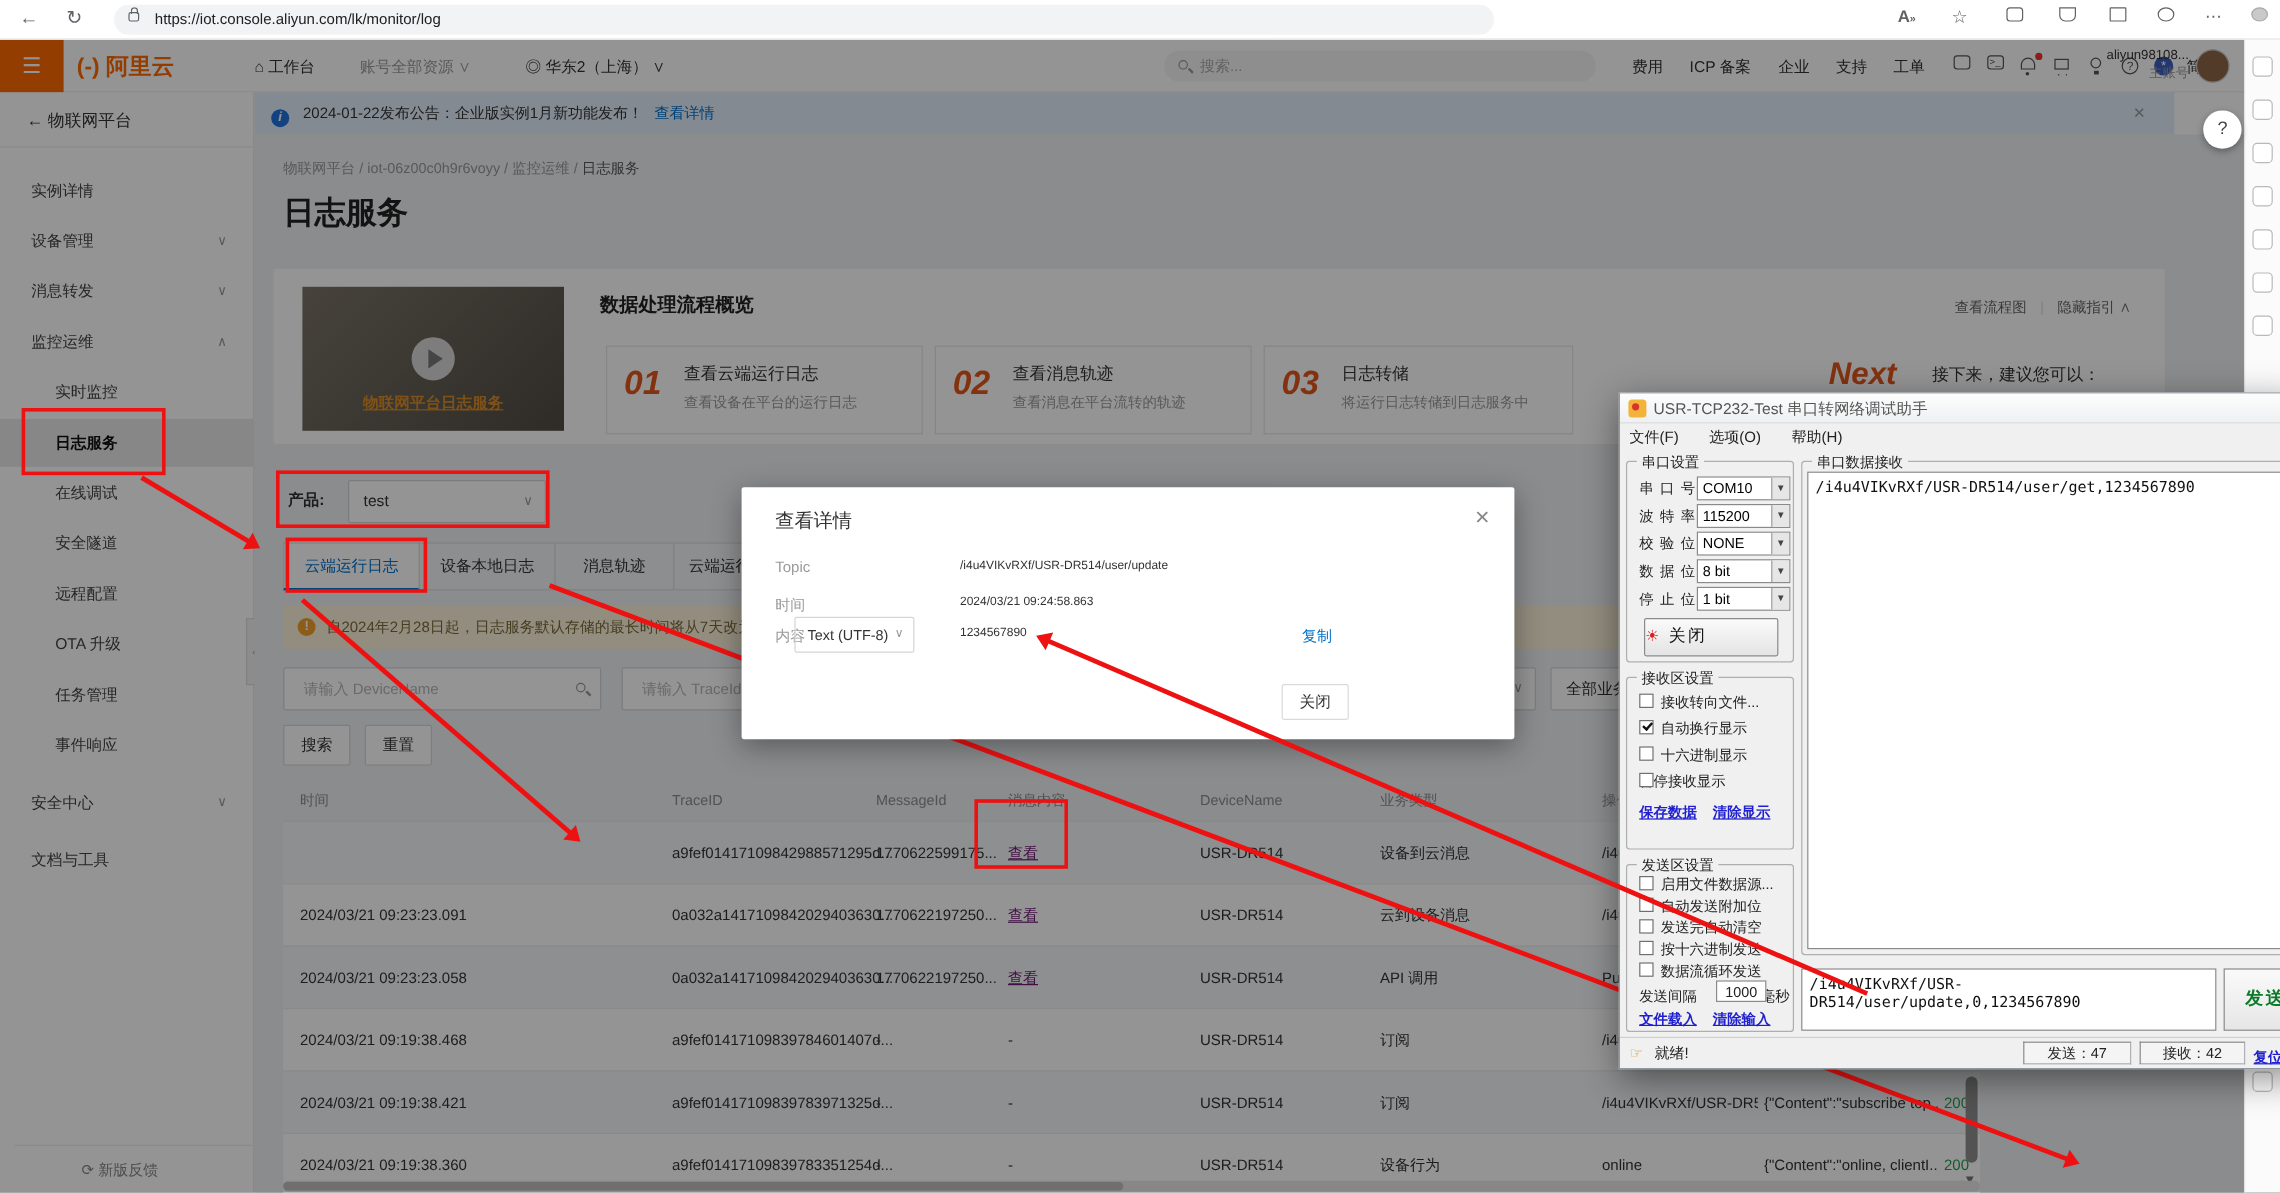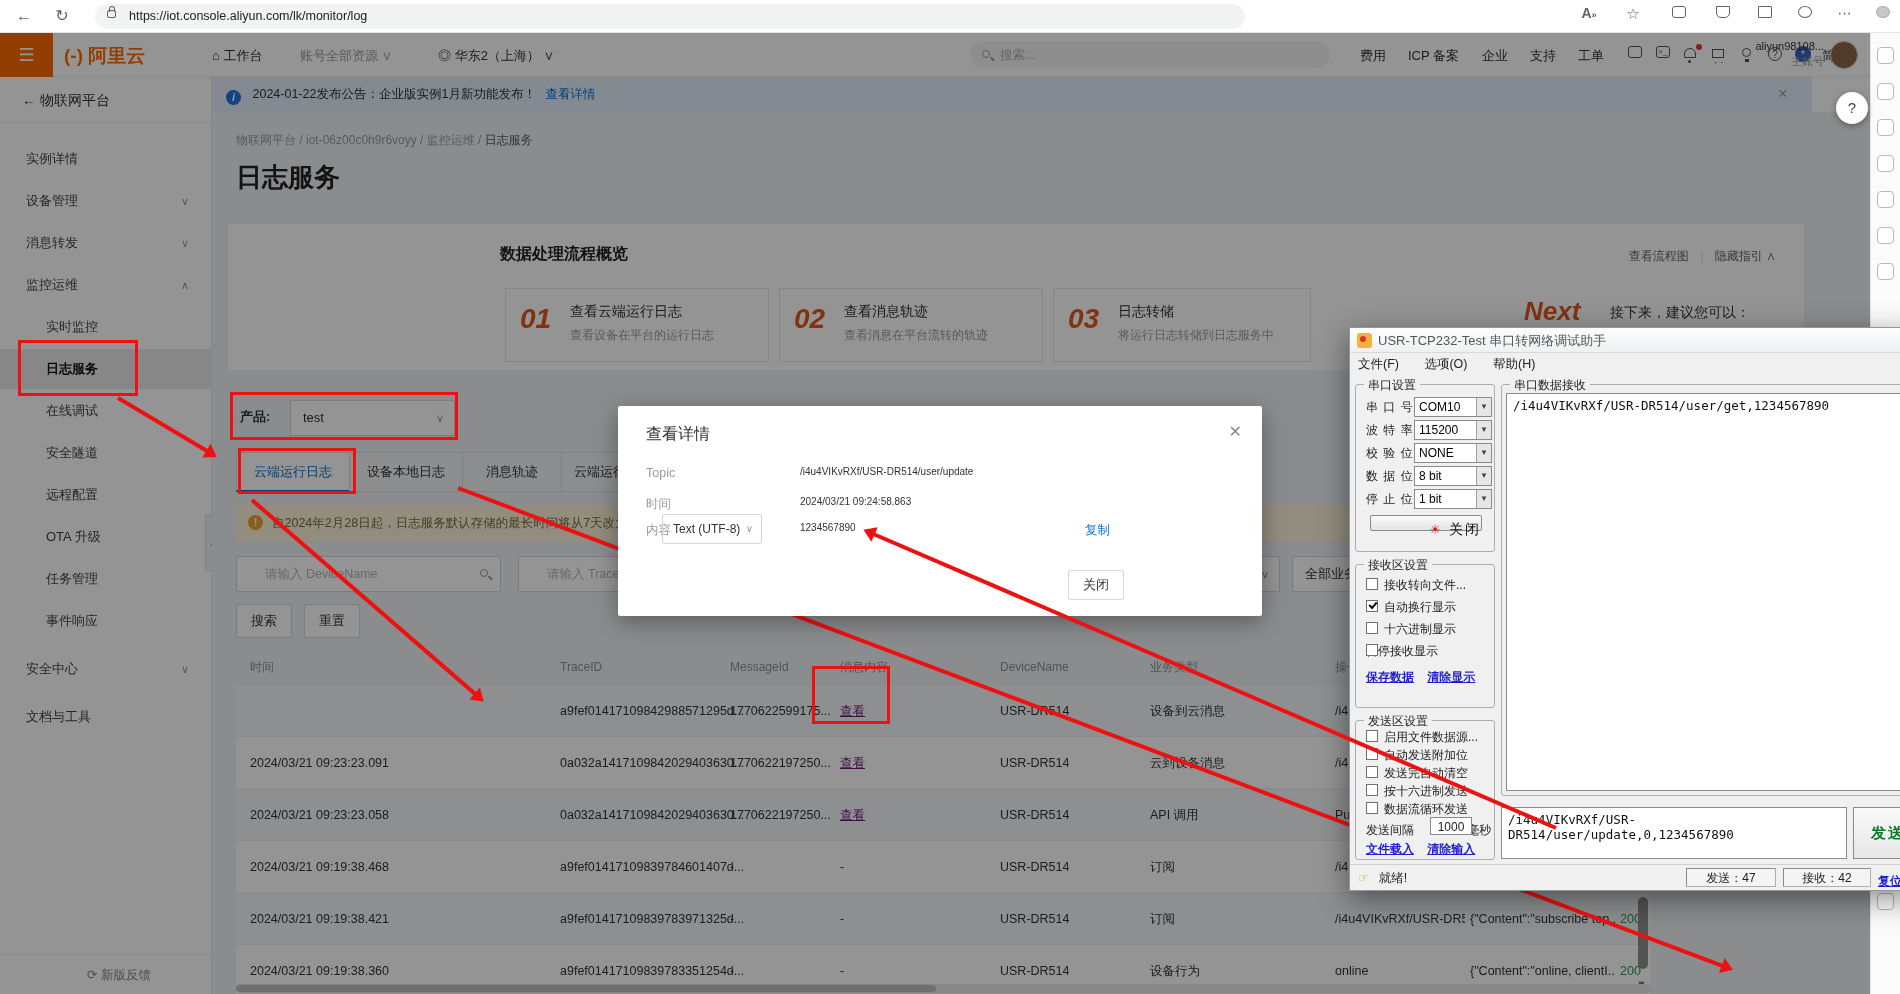--- a/index.html
+++ b/index.html
@@ -39,21 +39,21 @@
   
   .notice{position:absolute;left:212px;top:77px;width:1600px;height:35px;background:#e4eefb;font-size:12.5px;color:#333;line-height:35px;}
   .iinfo{display:inline-block;width:15px;height:15px;border-radius:50%;background:#2173dd;color:#fff;font-size:11px;line-height:15px;text-align:center;vertical-align:-3px;margin:0 8px 0 14px;font-style:italic;font-weight:bold;}
   
   .side{position:absolute;left:0;top:77px;width:212px;height:917px;background:#fff;border-right:1px solid #e6e6e6;}
   .sidehead{position:absolute;left:0;top:0;width:100%;height:46px;border-bottom:1px solid #eee;font-size:14px;color:#333;line-height:46px;padding-left:22px;}
   .sitem{position:absolute;left:0;width:100%;height:40px;font-size:13px;color:#444;line-height:40px;padding-left:26px;}
   .ssub{padding-left:46px;}
   .sactive{background:#e9e9e9;font-weight:bold;color:#111;}
   .schev{position:absolute;right:22px;color:#999;font-size:11px;}
-  .feed{position:absolute;left:0;bottom:0;width:100%;height:40px;border-top:1px solid #eee;font-size:12.5px;color:#888;line-height:40px;padding-left:87px;}
+  .feed{position:absolute;left:12px;bottom:0;width:100%;height:40px;border-top:1px solid #eee;font-size:12.5px;color:#888;line-height:40px;padding-left:56px;}
   .collapse{position:absolute;left:205px;top:515px;width:14px;height:56px;background:#f2f2f2;border:1px solid #ddd;border-radius:0 6px 6px 0;color:#999;font-size:11px;line-height:56px;text-align:center;}
   
   .page{position:absolute;left:212px;top:112px;width:1658px;height:882px;background:#eff1f4;}
   .crumb{position:absolute;left:24px;top:20px;font-size:12px;color:#999;}
   .crumb b{color:#555;font-weight:normal;}
   .ptitle{position:absolute;left:24px;top:48px;font-size:26px;font-weight:bold;color:#222;}
   .panel{position:absolute;left:16px;top:112px;width:1576px;height:146px;background:#fff;border-radius:2px;}
   .vid{position:absolute;left:24px;top:15px;width:218px;height:120px;background:linear-gradient(135deg,#7b7468,#514c45);}
   .play{position:absolute;left:91px;top:42px;width:36px;height:36px;border-radius:50%;background:rgba(230,230,230,.9);}
   .play::after{content:"";position:absolute;left:14px;top:10px;border:8px solid transparent;border-left:12px solid #777;}
@@ -68,21 +68,21 @@
   .nextt{position:absolute;left:1382px;top:80px;font-size:14px;color:#333;}
   .nextlink{position:absolute;left:1396px;top:108px;font-size:12.5px;color:#0070cc;border-bottom:1px dashed #0070cc;}
   
   .prodlbl{position:absolute;left:28px;top:296px;font-size:13px;color:#333;font-weight:bold;}
   .select{position:absolute;height:36px;background:#fff;border:1px solid #d5d5d5;border-radius:2px;font-size:13px;color:#333;line-height:34px;padding-left:12px;}
   .selchev{position:absolute;right:10px;color:#999;font-size:11px;}
   .tab{position:absolute;top:340px;height:40px;border:1px solid #ddd;background:#f3f4f6;font-size:13px;color:#333;text-align:center;line-height:38px;}
   .tabact{background:#fff;color:#0070cc;border-bottom:2px solid #0070cc;}
   .warn{position:absolute;left:24px;top:393px;width:1552px;height:36px;background:#fcf3da;font-size:12.5px;color:#7a6a3a;line-height:36px;padding-left:36px;}
   .wico{position:absolute;left:12px;top:10px;width:15px;height:15px;border-radius:50%;background:#f0a12c;color:#fff;font-size:11px;line-height:15px;text-align:center;font-weight:bold;}
-  .finput{position:absolute;top:444px;height:36px;background:#fff;border:1px solid #d5d5d5;border-radius:2px;font-size:12.5px;color:#333;padding:0 30px 0 28px;}
+  .finput{position:absolute;top:444px;height:36px;background:#fff;border:1px solid #d5d5d5;border-radius:2px;font-size:12.5px;color:#333;padding:0 30px 0 16px;}
   .finput::placeholder{color:#b6b6b6;}
   .btn{position:absolute;top:492px;height:34px;background:#fff;border:1px solid #d7d7d7;border-radius:2px;font-size:13px;color:#333;text-align:center;line-height:32px;}
   
   .tbl{position:absolute;left:24px;top:538px;width:1414px;}
   .thead{position:relative;height:34px;font-size:12px;color:#8e8e8e;}
   .trow{position:relative;height:52px;border-top:1px solid #eaecef;font-size:12.5px;color:#333;background:#fff;}
   .trow.alt{background:#f5f6f8;}
   .tc{position:absolute;top:0;line-height:52px;white-space:nowrap;overflow:hidden;}
   .thead .tc{line-height:34px;}
   .c0{left:14px;width:280px;} .c1{left:324px;width:230px;} .c2{left:494px;width:105px;}
@@ -108,21 +108,21 @@
   .utitle{position:absolute;left:0;top:0;width:100%;height:25px;background:linear-gradient(#fdfdfd,#eef0f2);border-bottom:1px solid #d8d8d8;font-size:13px;color:#555;line-height:25px;padding-left:28px;}
   .ulogo{position:absolute;left:7px;top:5px;width:15px;height:15px;background:#f3b23a;border-radius:3px;}
   .ulogo::after{content:"";position:absolute;left:3px;top:3px;width:6px;height:6px;border-radius:50%;background:#d7352b;}
   .umenu{position:absolute;left:0;top:25px;width:100%;height:22px;font-size:12.5px;color:#222;background:#f0f0f0;}
   .umenu span{margin-right:22px;}
   .group{position:absolute;border:1px solid #aeaeae;border-radius:3px;}
   .glabel{position:absolute;left:8px;top:-8px;background:#f0f0f0;padding:0 4px;font-size:12px;color:#222;}
   .urow{position:absolute;left:10px;font-size:12px;color:#222;line-height:20px;letter-spacing:1px;}
   .combo{position:absolute;left:58px;width:78px;height:20px;background:#fff;border:1px solid #8a8a8a;font-size:12px;line-height:18px;padding-left:4px;font-family:"DejaVu Sans Mono",monospace;}
   .cbtn{position:absolute;right:0;top:0;width:15px;height:18px;background:#e6e6e6;border-left:1px solid #a0a0a0;color:#444;font-size:8px;text-align:center;line-height:18px;}
-  .uclose{position:absolute;left:14px;width:112px;height:16px;background:linear-gradient(#fafafa,#e4e4e4);border:1px solid #8a8a8a;border-radius:2px;font-size:14px;color:#111;text-align:right;line-height:26px;letter-spacing:2px;}
+  .uclose{position:absolute;left:14px;width:112px;height:32px;background:linear-gradient(#fafafa,#e4e4e4);border:1px solid #8a8a8a;border-radius:2px;font-size:14px;color:#111;text-align:left;line-height:26px;letter-spacing:2px;}
   .sun{color:#e01b1b;margin-right:6px;font-size:13px;}
   .chk{position:absolute;left:0;top:3px;width:12px;height:12px;background:#fff;border:1px solid #6f6f6f;}
   .chk.on::after{content:"";position:absolute;left:2px;top:1px;width:6px;height:3px;border-left:2px solid #111;border-bottom:2px solid #111;transform:rotate(-48deg);}
   .ulink{color:#1f1fd0;text-decoration:underline;font-weight:bold;font-size:12px;}
   .recvarea{position:absolute;background:#fff;border:1px solid #8a8a8a;font-family:"DejaVu Sans Mono",monospace;font-size:12.5px;color:#111;padding:4px 6px;}
   .interval{position:absolute;left:64px;top:-3px;width:42px;height:18px;border:1px solid #8a8a8a;background:#fff;font-size:12px;text-align:center;line-height:18px;}
   .ustatus{position:absolute;left:0;bottom:0;width:100%;height:26px;background:#f0f0f0;border-top:1px solid #cfcfcf;font-size:12.5px;color:#222;line-height:26px;}
   .scell{position:absolute;top:3px;height:19px;border:1px solid #b0b0b0;border-top-color:#8a8a8a;border-left-color:#8a8a8a;background:#f4f4f4;font-size:12px;line-height:18px;text-align:center;}
   .sendbtn{position:absolute;left:503px;top:479px;width:70px;height:52px;background:linear-gradient(#fafafa,#e6e6e6);border:1px solid #8a8a8a;color:#0a7a28;font-weight:bold;font-size:15px;text-align:center;line-height:50px;letter-spacing:2px;}
   .hand{color:#c9a227;margin:0 6px 0 8px;}
@@ -224,20 +224,24 @@
   </div>
   <div class="collapse">‹</div>
 
   <div class="page">
     <div class="crumb">
       <span>物联网平台</span> / <span>iot-06z00c0h9r6voyy</span> / <span>监控运维</span> / <b>日志服务</b>
     </div>
     <div class="ptitle">日志服务</div>
 
     <div class="panel">
+      <div class="vid">
+        <div class="play"></div>
+        <div class="vcap">物联网平台日志服务</div>
+      </div>
       <div class="ovh">数据处理流程概览</div>
       <div class="ovlinks">
         <span>查看流程图</span>
         <span style="color:#ddd;margin:0 8px;">|</span>
         <span>隐藏指引 ∧</span>
       </div>
       <div class="card" style="left:277px;width:264px;">
         <div class="cnum">01</div>
         <div class="ctit">查看云端运行日志</div>
         <div class="cdesc">查看设备在平台的运行日志</div>

